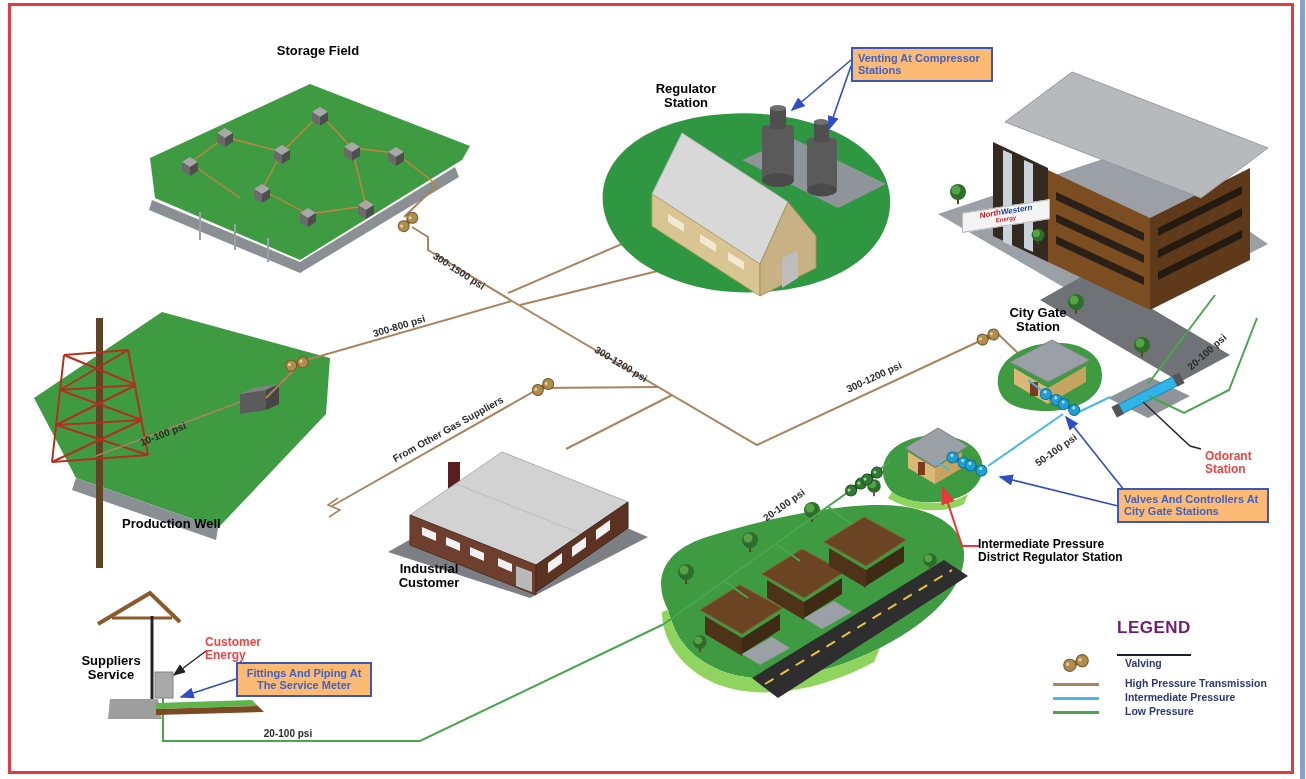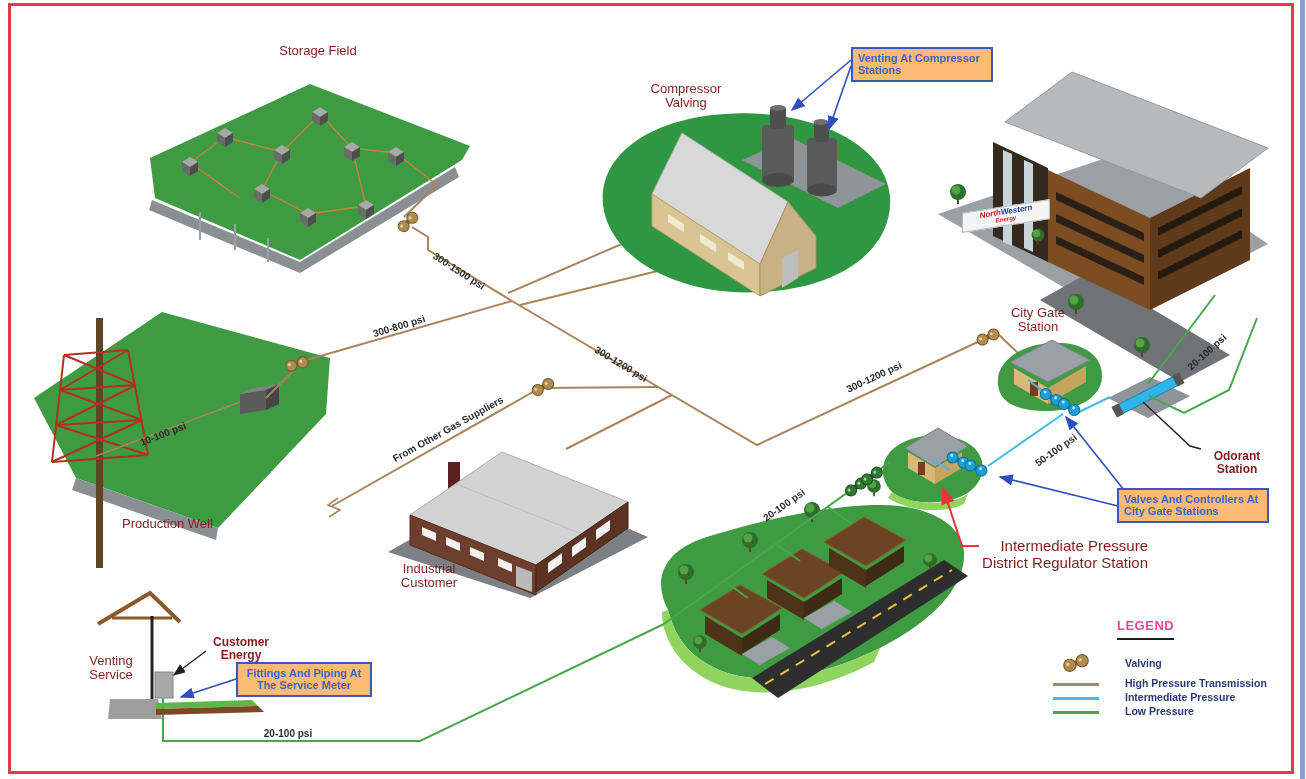--- a/index.html
+++ b/index.html
@@ -3,28 +3,28 @@
 <meta charset="utf-8">
 <style>
   html,body{margin:0;padding:0;}
   body{width:1306px;height:779px;position:relative;background:#ffffff;overflow:hidden;
        font-family:"Liberation Sans", sans-serif;}
   .frame-red{position:absolute;left:8px;top:3px;width:1280px;height:765px;
              border:3px solid #e23b42;}
   .edge-blue{position:absolute;left:1300px;top:0;width:5px;height:779px;background:#8a9fd1;}
   svg{position:absolute;left:0;top:0;}
   .abs{position:absolute;}
-  .lbl-red{color:#7f1d1d;font-size:13px;font-weight:normal;line-height:1.08;text-align:center;}
-  .lbl-black{color:#7f1d1d;font-size:12px;font-weight:bold;line-height:1.1;text-align:center;}
+  .lbl-red{color:#000000;font-size:13px;font-weight:bold;line-height:1.08;text-align:center;}
+  .lbl-black{color:#ef4444;font-size:12px;font-weight:bold;line-height:1.1;}
   .lbl-pipe{color:#2b2b2b;font-size:10px;font-weight:600;white-space:nowrap;}
   .center{transform:translate(-50%,-50%);}
   .callout{position:absolute;border:2px solid #3a57bd;background:#fdba74;color:#3e63c6;
            font-size:11px;font-weight:bold;line-height:1.12;padding:3px 5px;text-align:left;}
-  .legend-title{color:#ec4899;font-size:13px;font-weight:bold;border-bottom:2px solid #17202c;
-                padding-bottom:5px;letter-spacing:.5px;}
+  .legend-title{color:#701a75;font-size:17px;font-weight:bold;border-bottom:2px solid #17202c;
+                padding-bottom:16px;letter-spacing:.5px;}
   .legend-item{color:#2a3875;font-size:10.5px;font-weight:600;white-space:nowrap;}
   .legend-sw{position:absolute;width:46px;height:3px;}
   .sw-high{background:#a8845f;}
   .sw-int{background:#45b9e8;}
   .sw-low{background:#4aa64e;}
   .sign{position:absolute;left:962px;top:206px;width:86px;height:18px;background:#f4f4f4;
         border:1px solid #b9b9b9;transform:skewY(-9deg);font-size:8px;font-weight:bold;
         text-align:center;line-height:10px;overflow:hidden;}
   .sign .p1{color:#c8202a;} .sign .p2{color:#1d3f9e;} .sign .p3{color:#c8202a;font-size:6px;display:block;line-height:5px;}
 </style>
@@ -303,26 +303,26 @@
     <path d="M1124,490 L1066,417" stroke="#2d4fc0" stroke-width="1.6" marker-end="url(#arrB)"></path>
     <path d="M1118,506 L1000,477" stroke="#2d4fc0" stroke-width="1.6" marker-end="url(#arrB)"></path>
     <path d="M236,679 L181,697" stroke="#2d4fc0" stroke-width="1.6" marker-end="url(#arrB)"></path>
     <path d="M206,651 L174,675" stroke="#222" stroke-width="1.4" marker-end="url(#arrK)"></path>
     <path d="M979,546 L962,546 L943,488" stroke="#e8363c" stroke-width="2" marker-end="url(#arrR)"></path>
     <path d="M1143,402 L1190,446 L1201,449" stroke="#222" stroke-width="1.4"></path>
   </g>
 </svg>
 
 <div class="abs lbl-red center" style="left:318px;top:51px;width:140px;">Storage Field</div>
-<div class="abs lbl-red center" style="left:686px;top:96px;width:92px;">Compressor Valving</div>
+<div class="abs lbl-red center" style="left:686px;top:96px;width:92px;">Regulator Station</div>
 <div class="abs lbl-red center" style="left:1038px;top:320px;width:70px;">City Gate Station</div>
 <div class="abs lbl-red" style="left:122px;top:517px;text-align:right;">Production Well</div>
 <div class="abs lbl-red center" style="left:389px;top:576px;width:76px;margin-left:40px;">Industrial Customer</div>
-<div class="abs lbl-red center" style="left:111px;top:668px;width:72px;">Venting Service</div>
-<div class="abs lbl-red" style="left:978px;top:538px;width:170px;line-height:1.1;text-align:right;font-size:15px;">Intermediate Pressure District Regulator Station</div>
+<div class="abs lbl-red center" style="left:111px;top:668px;width:72px;">Suppliers Service</div>
+<div class="abs lbl-red" style="left:978px;top:538px;width:170px;line-height:1.1;text-align:left;font-size:12px;">Intermediate Pressure District Regulator Station</div>
 <div class="abs lbl-black" style="left:205px;top:636px;width:72px;">Customer Energy</div>
 <div class="abs lbl-black" style="left:1205px;top:450px;width:64px;">Odorant Station</div>
 
 <div class="callout" style="left:851px;top:47px;width:128px;">Venting At Compressor Stations</div>
 <div class="callout" style="left:1117px;top:488px;width:138px;">Valves And Controllers At City Gate Stations</div>
 <div class="callout" style="left:236px;top:662px;width:122px;text-align:center;">Fittings And Piping At The Service Meter</div>
 
 <div class="abs lbl-pipe" style="left:459px;top:271px;transform:translate(-50%,-50%) rotate(33deg);">300-1500 psi</div>
 <div class="abs lbl-pipe" style="left:399px;top:326px;transform:translate(-50%,-50%) rotate(-17deg);">300-800 psi</div>
 <div class="abs lbl-pipe" style="left:621px;top:364px;transform:translate(-50%,-50%) rotate(31deg);">300-1200 psi</div>

